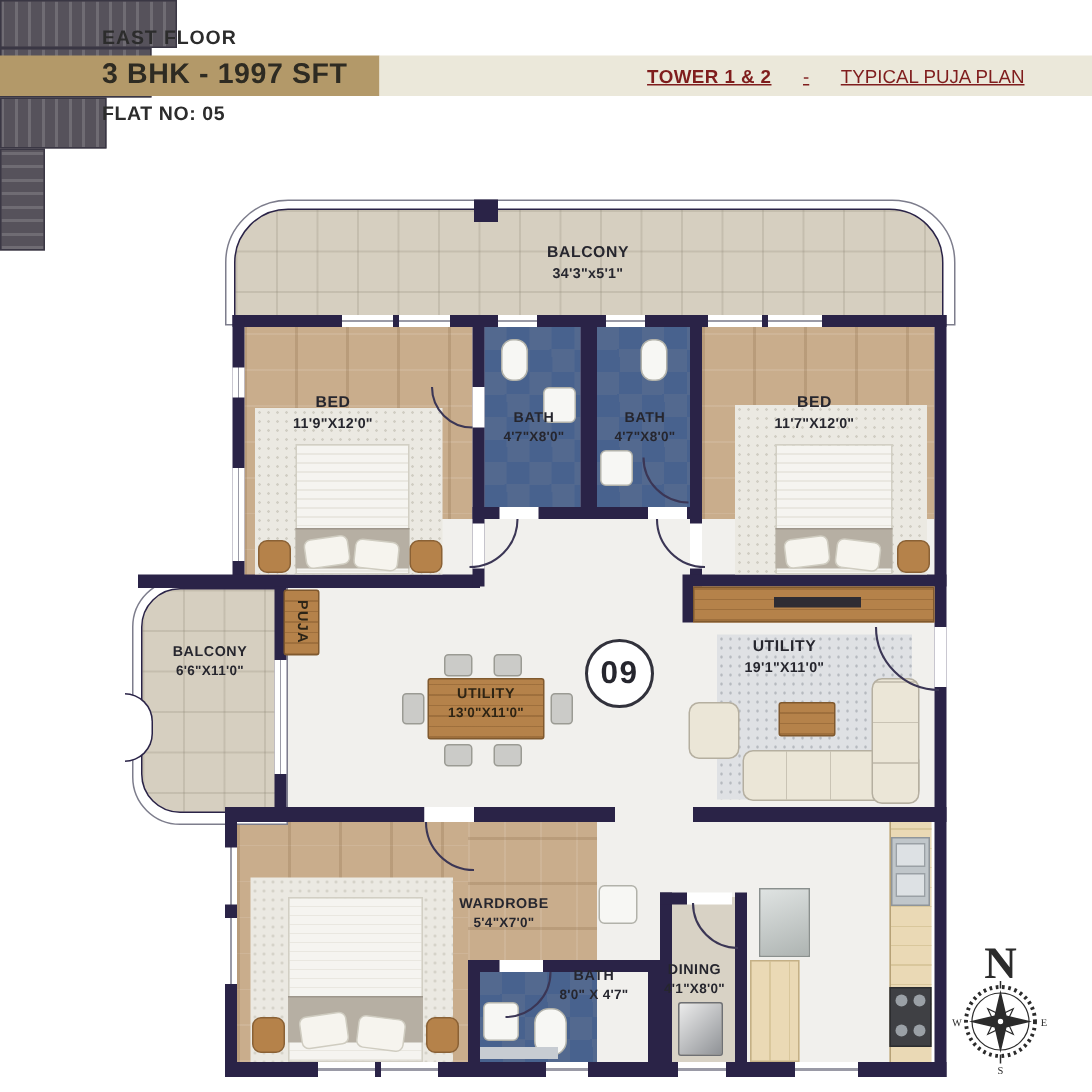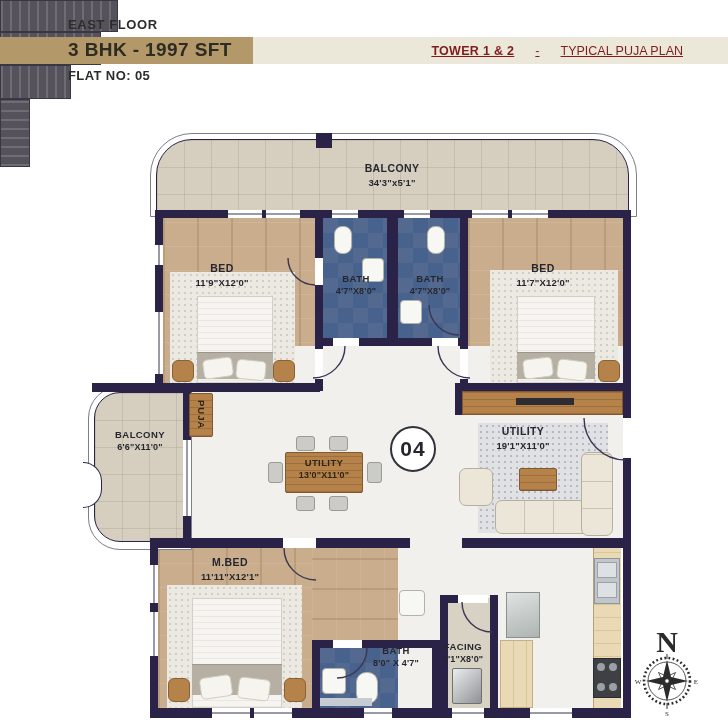--- a/index.html
+++ b/index.html
@@ -203,60 +203,60 @@
 <div class="chair" style="left:296px;top:496px;width:17px;height:13px;"></div>
 <div class="chair" style="left:329px;top:496px;width:17px;height:13px;"></div>
 <div class="chair" style="left:268px;top:462px;width:13px;height:19px;"></div>
 <div class="chair" style="left:367px;top:462px;width:13px;height:19px;"></div>
 <div class="woodfurn" style="left:285px;top:452px;width:78px;height:41px;"></div>
 <div class="rlabel sm" style="left:285px;top:456px;width:78px;color:#2e2414;">
   <span>UTILITY</span>
   <span class="dims">13'0"X11'0"</span>
 </div>
 
-<div id="unit-badge">04</div>
+<div id="unit-badge">09</div>
 
 <div class="woodfurn" style="left:462px;top:391px;width:161px;height:24px;border-radius:0;"></div>
 <div class="abs" style="left:516px;top:398px;width:58px;height:7px;background:#2e2c33;z-index:4;"></div>
 <div class="rug gray" style="left:478px;top:423px;width:130px;height:110px;"></div>
 <div class="sofa" style="left:459px;top:468px;width:34px;height:38px;"></div>
 <div class="sofa" style="left:495px;top:500px;width:118px;height:34px;background-image:repeating-linear-gradient(90deg,rgba(0,0,0,0) 0 28px,#c9c3b4 28px 29px);"></div>
 <div class="sofa" style="left:581px;top:452px;width:32px;height:84px;background-image:repeating-linear-gradient(0deg,rgba(0,0,0,0) 0 26px,#c9c3b4 26px 27px);"></div>
 <div class="woodfurn" style="left:519px;top:468px;width:38px;height:23px;"></div>
 <div class="rlabel" style="left:458px;top:424px;width:130px;">
   <span>UTILITY</span>
   <span class="dims">19'1"X11'0"</span>
 </div>
 
 <div class="rug" style="left:167px;top:585px;width:135px;height:123px;"></div>
 <div class="bed" style="left:192px;top:598px;width:90px;height:110px;"></div>
 <div class="blanket" style="left:192px;top:664px;width:90px;height:30px;"></div>
 <div class="pillow" style="left:200px;top:676px;width:30px;height:20px;transform:rotate(-8deg);"></div>
 <div class="pillow" style="left:238px;top:678px;width:30px;height:20px;transform:rotate(7deg);"></div>
 <div class="nstand" style="left:168px;top:678px;width:20px;height:22px;"></div>
 <div class="nstand" style="left:284px;top:678px;width:20px;height:22px;"></div>
-<div class="rlabel" style="left:160px;top:555px;width:140px;">
-  <span>M.BED</span>
-  <span class="dims">11'11"X12'1"</span>
-</div>
 
 <div class="closet" style="left:327px;top:548px;width:71px;height:34px;"></div>
 <div class="closet v" style="left:368px;top:582px;width:30px;height:68px;"></div>
+<div class="rlabel sm" style="left:276px;top:596px;width:120px;">
+  <span>WARDROBE</span>
+  <span class="dims">5'4"X7'0"</span>
+</div>
 
 <div class="fixture" style="left:399px;top:590px;width:26px;height:26px;border-radius:4px;"></div>
 <div class="fixture" style="left:322px;top:668px;width:24px;height:26px;border-radius:4px;"></div>
 <div class="fixture" style="left:356px;top:672px;width:22px;height:32px;border-radius:10px;"></div>
 <div class="abs" style="left:320px;top:698px;width:52px;height:8px;background:#c7ccd2;z-index:3;"></div>
 <div class="rlabel sm" style="left:336px;top:644px;width:120px;">
   <span>BATH</span>
   <span class="dims">8'0" X 4'7"</span>
 </div>
 <div class="appliance" style="left:452px;top:668px;width:30px;height:36px;background:linear-gradient(135deg,#ececec,#8f9296);border:1px solid #6e7074;border-radius:2px;"></div>
 <div class="rlabel sm" style="left:408px;top:640px;width:110px;">
-  <span>FACING</span>
+  <span>DINING</span>
   <span class="dims">4'1"X8'0"</span>
 </div>
 
 <div class="appliance" style="left:593px;top:548px;width:28px;height:160px;background:#ead9b5;background-image:repeating-linear-gradient(0deg,rgba(0,0,0,0) 0 12px,#d9c79c 12px 13px);border-left:1px solid #b7a277;"></div>
 <div class="appliance" style="left:500px;top:640px;width:33px;height:68px;background:#ead9b5;background-image:repeating-linear-gradient(90deg,rgba(0,0,0,0) 0 12px,#d9c79c 12px 13px);border:1px solid #c4b086;"></div>
 <div class="appliance" style="left:594px;top:558px;width:26px;height:46px;background:#c0c6ca;border:1px solid #8f959a;"></div>
 <div class="appliance" style="left:597px;top:562px;width:20px;height:16px;background:#dde1e4;border:1px solid #9aa0a5;"></div>
 <div class="appliance" style="left:597px;top:582px;width:20px;height:16px;background:#dde1e4;border:1px solid #9aa0a5;"></div>
 <div class="appliance" style="left:593px;top:658px;width:28px;height:40px;background:#3f4044;border:1px solid #2b2c2f;"></div>
 <div class="appliance" style="left:597px;top:663px;width:8px;height:8px;border-radius:50%;background:#9aa0a6;"></div>

